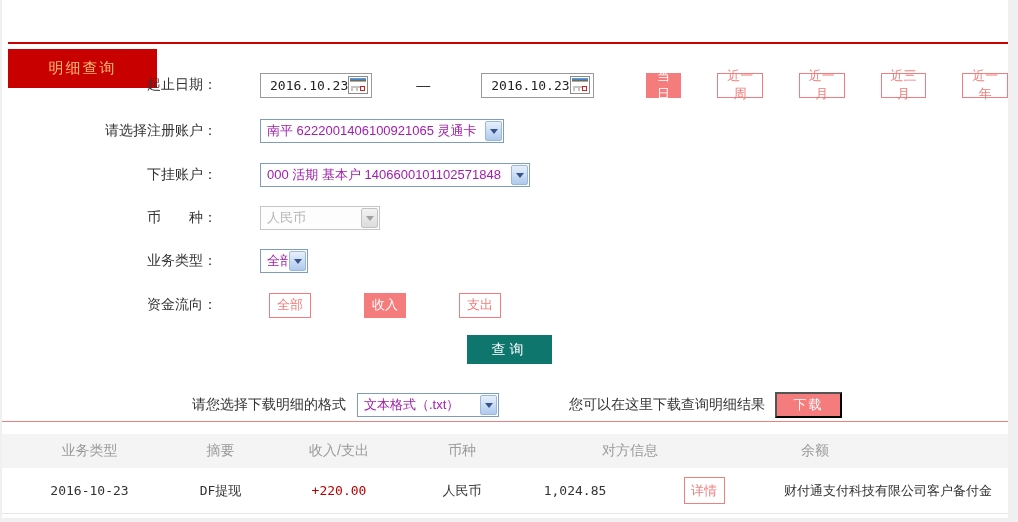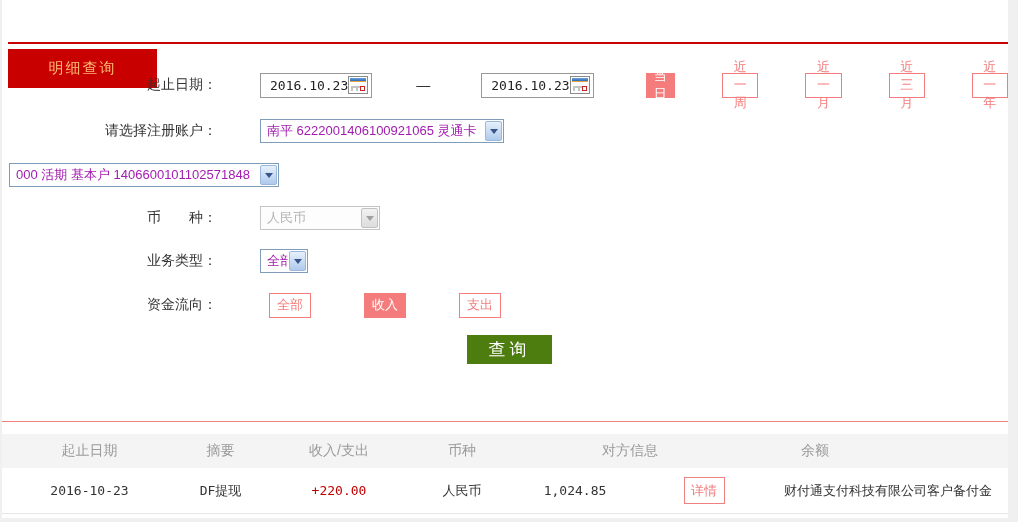--- a/index.html
+++ b/index.html
@@ -25,39 +25,39 @@
   .cal { width:20px; height:18px; border:1px solid #8a8a8a; background:#fff; position:relative; flex:none; cursor:pointer; }
   .cal .bar { position:absolute; top:1px; left:1px; right:1px; height:4px;
               background:linear-gradient(#6aa0dc,#2f6cb3); border-bottom:1px solid #e8a33d; }
   .cal .grid { position:absolute; left:2px; right:2px; top:9px; bottom:2px;
                background-image:repeating-linear-gradient(to right,#c4c4c4 0 2px,transparent 2px 5px),
                                 repeating-linear-gradient(to bottom,#c4c4c4 0 2px,transparent 2px 5px); }
   .cal .dot { position:absolute; right:2px; bottom:2px; width:5px; height:5px; border:1px solid #cc2222; background:#fff; }
   .dash { margin:0 8px; color:#333; font-size:14px; }
 
   .pill { height:25px; border:1px solid #f47c7c; background:#fff; color:#f47c7c; font-size:13px;
-          padding:0 7px; margin-left:11px; display:flex; align-items:center; cursor:pointer; font-family:inherit; }
+          padding:0 7px; display:flex; align-items:center; cursor:pointer; font-family:inherit; }
   .pill.filled { background:#f47c7c; color:#fff; border-color:#f47c7c; }
   .pill.first { margin-left:16px; }
 
   
   .sel { display:flex; align-items:center; justify-content:space-between; height:24px; border:1px solid #7f9db9;
          background:#fff; margin-left:7px; padding-left:6px; cursor:pointer; }
   .sel .sval { font-size:13px; color:#a21caf; white-space:nowrap; overflow:hidden; }
   .sel-arrow { width:17px; height:20px; margin:1px; background:linear-gradient(#e7f0fb,#aecaec);
                border:1px solid #9ab8dd; border-radius:2px; display:flex; align-items:center; justify-content:center; flex:none; }
   .sel-arrow::after { content:""; border:4px solid transparent; border-top:5px solid #38548a; margin-top:5px; }
   .sel.disabled { border-color:#c6c6c6; background:#fdfdfd; cursor:default; }
   .sel.disabled .sval { color:#b4b4b4; }
   .sel.disabled .sel-arrow { background:linear-gradient(#f2f2f2,#dcdcdc); border-color:#c2c2c2; }
   .sel.disabled .sel-arrow::after { border-top-color:#a0a0a0; }
 
   
-  .btn-query { position:absolute; left:465px; top:335px; width:85px; height:29px; background:#4d7c0f;
-               color:#fff; font-size:17px; display:flex; align-items:center; justify-content:center;
+  .btn-query { position:absolute; left:465px; top:335px; width:85px; height:29px; background:#0f766e;
+               color:#fff; font-size:14px; display:flex; align-items:center; justify-content:center;
                letter-spacing:4px; cursor:pointer; }
 
   
   .dl-row { position:absolute; left:0; top:392px; width:100%; height:26px; display:flex; align-items:center; }
   .dl-label { position:absolute; left:190px; font-size:14px; color:#333; }
   .dl-sel { position:absolute; left:355px; width:142px; margin-left:0; }
   .dl-hint { position:absolute; left:567px; font-size:14px; color:#333; }
   .btn-dl { position:absolute; left:773px; top:0; width:67px; height:26px; background:#f47c7c; color:#fff;
             font-size:13px; display:flex; align-items:center; justify-content:center; letter-spacing:2px; cursor:pointer; }
 
@@ -113,20 +113,21 @@
 
     <div class="form-row" style="top:118px">
       <div class="form-label">请选择注册账户：</div>
       <div class="sel" style="width:244px">
         <span class="sval">南平 6222001406100921065 灵通卡</span>
         <span class="sel-arrow"></span>
       </div>
     </div>
 
     <div class="form-row" style="top:162px">
+      <div class="form-label">下挂账户：</div>
       <div class="sel" style="width:270px">
         <span class="sval">000 活期 基本户 1406600101102571848</span>
         <span class="sel-arrow"></span>
       </div>
     </div>
 
     <div class="form-row" style="top:205px">
       <div class="form-label">币　　种：</div>
       <div class="sel disabled" style="width:120px">
         <span class="sval">人民币</span>
@@ -144,26 +145,35 @@
 
     <div class="form-row" style="top:292px">
       <div class="form-label">资金流向：</div>
       <button class="pill first">全部</button>
       <button class="pill filled" style="margin-left:17px">收入</button>
       <button class="pill" style="margin-left:17px">支出</button>
     </div>
 
     <div class="btn-query">查询</div>
 
+    <div class="dl-row">
+      <span class="dl-label">请您选择下载明细的格式</span>
+      <div class="sel dl-sel">
+        <span class="sval">文本格式（.txt）</span>
+        <span class="sel-arrow"></span>
+      </div>
+      <span class="dl-hint">您可以在这里下载查询明细结果</span>
+      <button class="btn-dl">下载</button>
+    </div>
 
     <div class="pink-line"></div>
 
     <div class="table">
       <div class="trow thead">
-        <div class="tc c1">起止日期</div>
+        <div class="tc c1">业务类型</div>
         <div class="tc c2">摘要</div>
         <div class="tc c3">收入/支出</div>
         <div class="tc c4">币种</div>
         <div class="tc c6">对方信息</div>
         <div class="tc c5">余额</div>
         <div class="tc c7"></div>
       </div>
       <div class="trow tdata">
         <div class="tc c1 mono">2016-10-23</div>
         <div class="tc c2 mono">DF提现</div>

